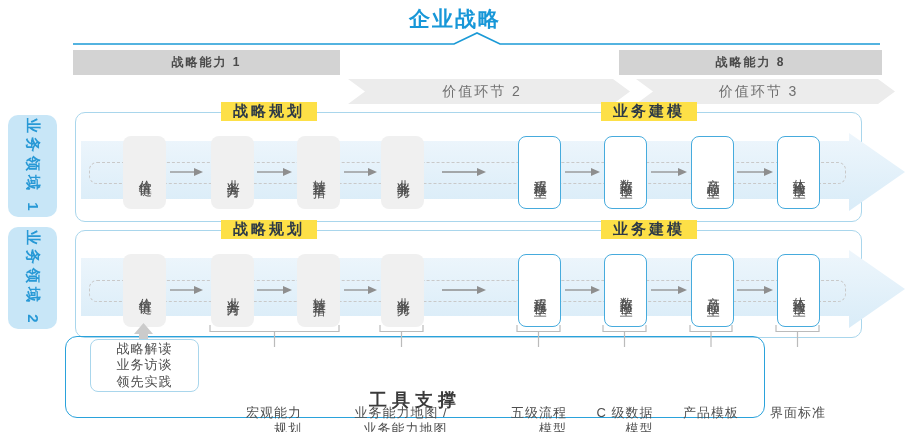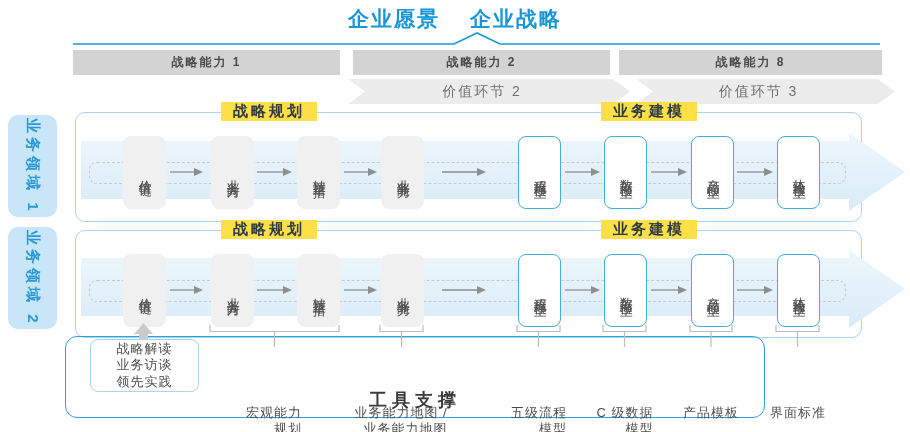--- a/index.html
+++ b/index.html
@@ -61,29 +61,27 @@
     border-radius:12px;box-sizing:border-box;z-index:1;}
   .footer-label{position:absolute;left:0;right:0;bottom:5px;text-align:center;
     font-size:18px;font-weight:bold;color:#3a3a3a;letter-spacing:5px;}
 </style>
 </head>
 <body>
 
 <div class="canvas">
 
   <div class="title-row">
-    <span>企业愿景</span>
     <span>企业战略</span>
   </div>
   <svg class="topline" width="910" height="48" viewBox="0 0 910 48">
     <polyline points="73,44 454,44 477,33 500,44 880,44"></polyline>
   </svg>
 
   <div class="cap-bar cap1">战略能力 1</div>
-  <div class="cap-bar cap2">战略能力 2</div>
   <div class="cap-bar cap3">战略能力 8</div>
 
   <div class="chev notch chv2">价值环节 2</div>
   <div class="chev notch chv3">价值环节 3</div>
 
   <div class="domain dom1">
     <span>业务领域 1</span>
   </div>
   <div class="domain dom2">
     <span>业务领域 2</span>

